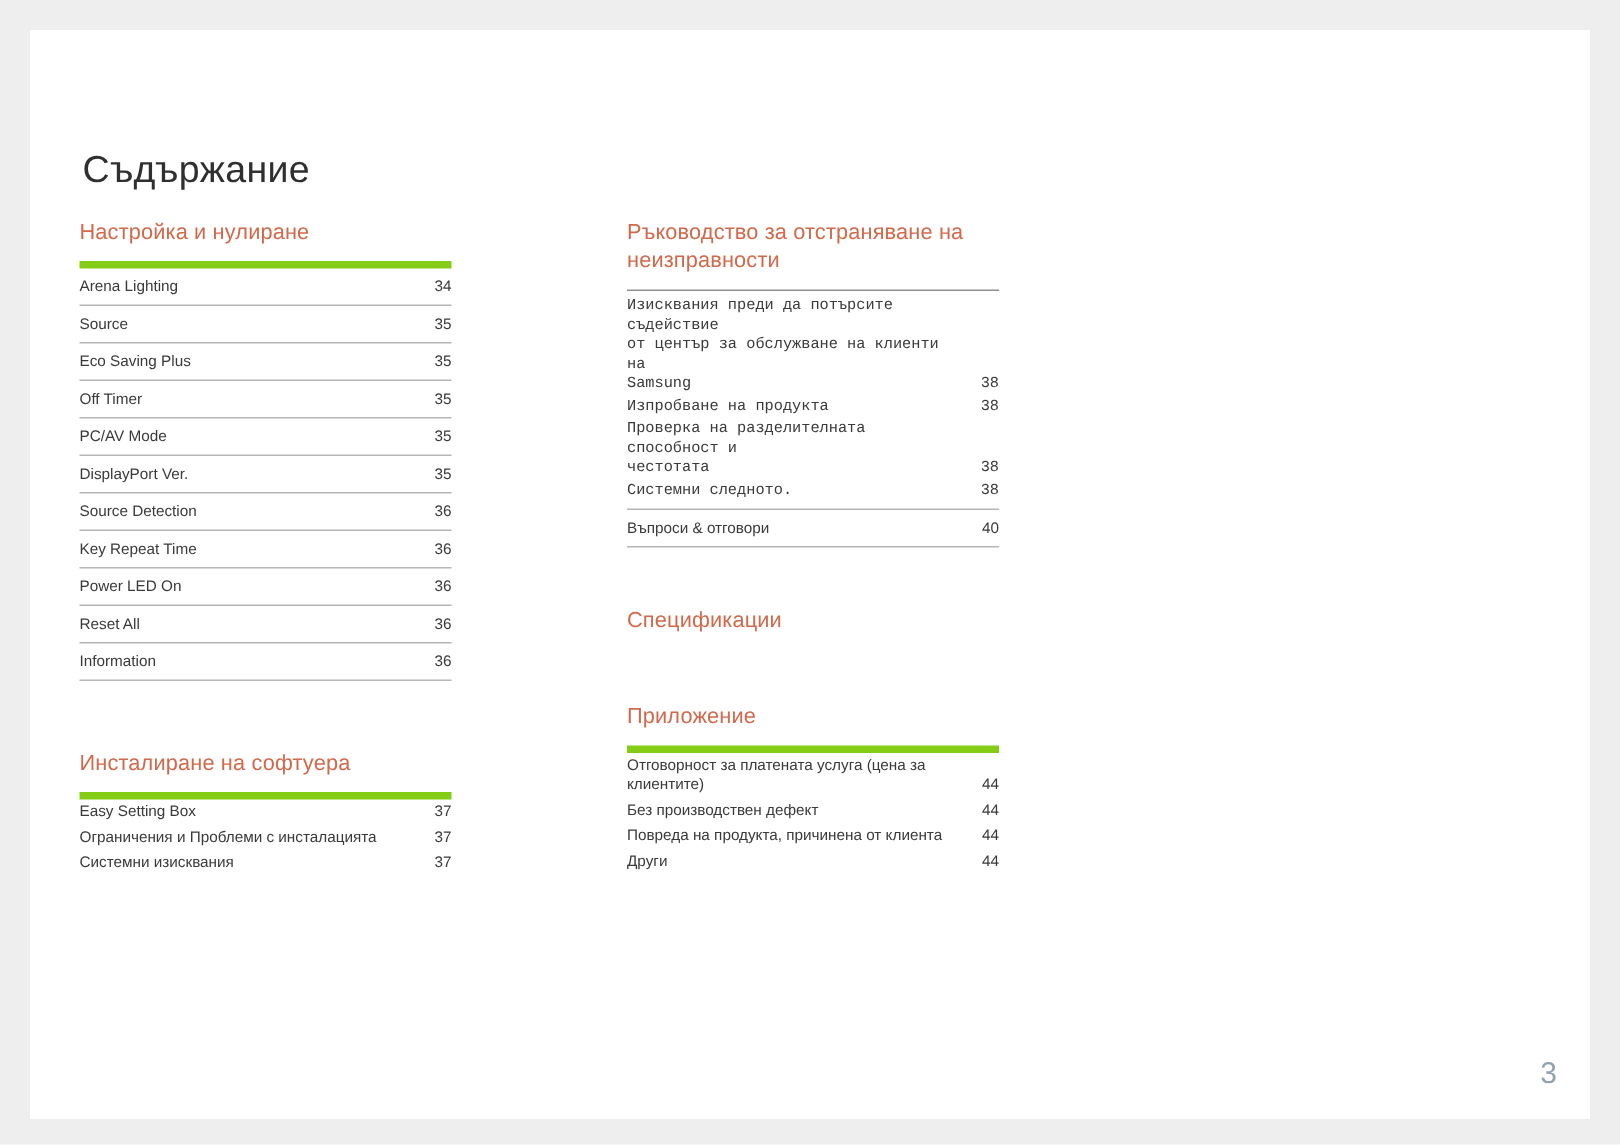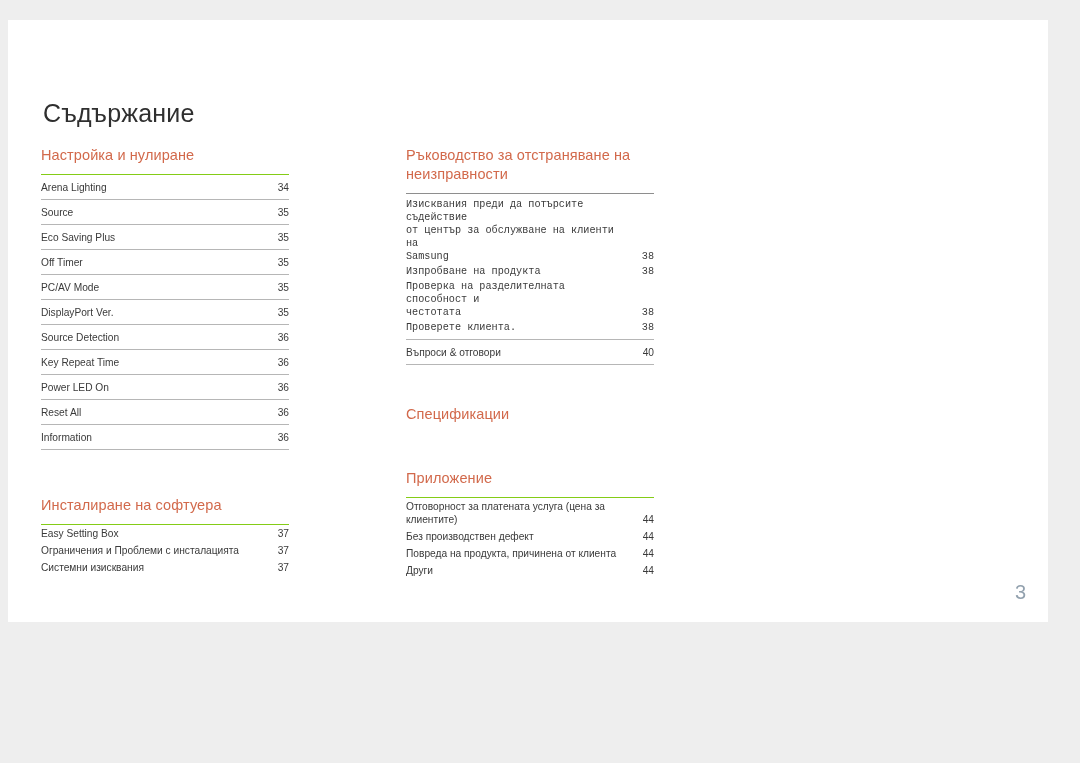--- a/index.html
+++ b/index.html
@@ -9,24 +9,24 @@
   body {
     width: 1080px;
     height: 763px;
     background: #eeeeee;
     font-family: "Liberation Sans", "DejaVu Sans", sans-serif;
     overflow: hidden;
   }
 
   .page {
     position: absolute;
-    left: 8px;
+    left: 20px;
     top: 20px;
     width: 1040px;
-    height: 602px;
+    height: 726px;
     background: #ffffff;
   }
 
   .page-title {
     position: absolute;
     left: 35px;
     top: 62px;
     font-size: 25px;
     font-weight: 400;
     color: #2f2f2f;
@@ -56,21 +56,21 @@
     font-weight: 400;
     line-height: 19px;
     margin: 0 0 9px 0;
     letter-spacing: 0.1px;
   }
 
   .toc-list {
     list-style: none;
     margin: 0;
     padding: 0;
-    border-top: 1px solid #84cc16;
+    border-top: 5px solid #84cc16;
   }
 
   .toc-row {
     display: flex;
     align-items: flex-start;
     justify-content: space-between;
     font-size: 10.2px;
     line-height: 13px;
     color: #3a3a3a;
   }
@@ -231,21 +231,21 @@
           <div class="toc-row">
             <span class="toc-label">Изпробване на продукта</span>
             <span class="toc-page">38</span>
           </div>
           <div class="toc-row">
             <span class="toc-label">Проверка на разделителната способност и
 честотата</span>
             <span class="toc-page">38</span>
           </div>
           <div class="toc-row">
-            <span class="toc-label">Проверете клиента.</span>
+            <span class="toc-label">Системни следното.</span>
             <span class="toc-page">38</span>
           </div>
         </div>
         <div class="group-tail">
           <div class="toc-row">
             <span class="toc-label">Въпроси &amp; отговори</span>
             <span class="toc-page">40</span>
           </div>
         </div>
       </div>

